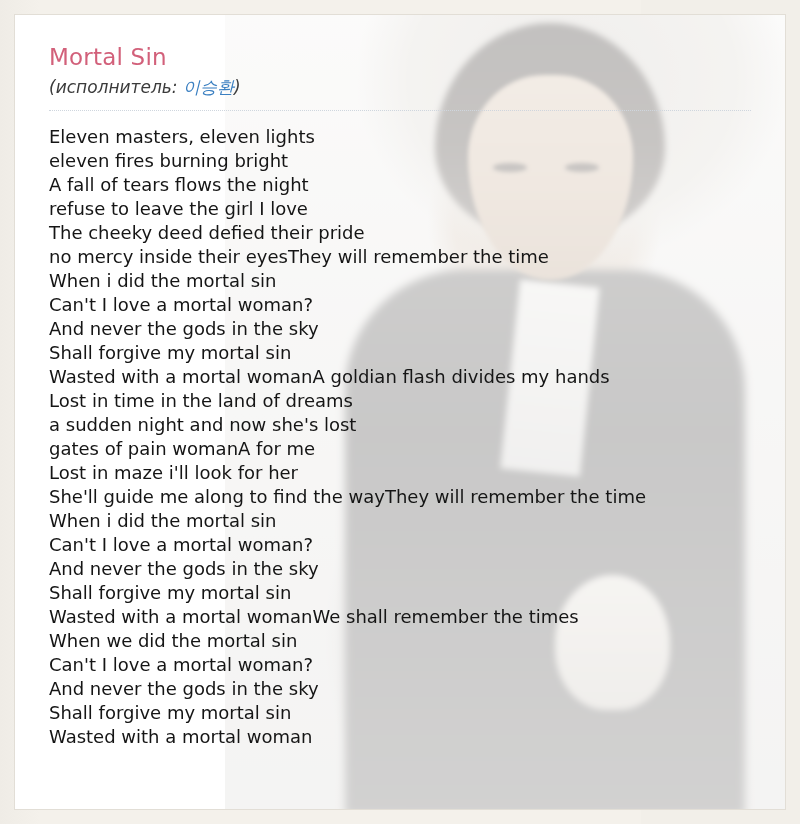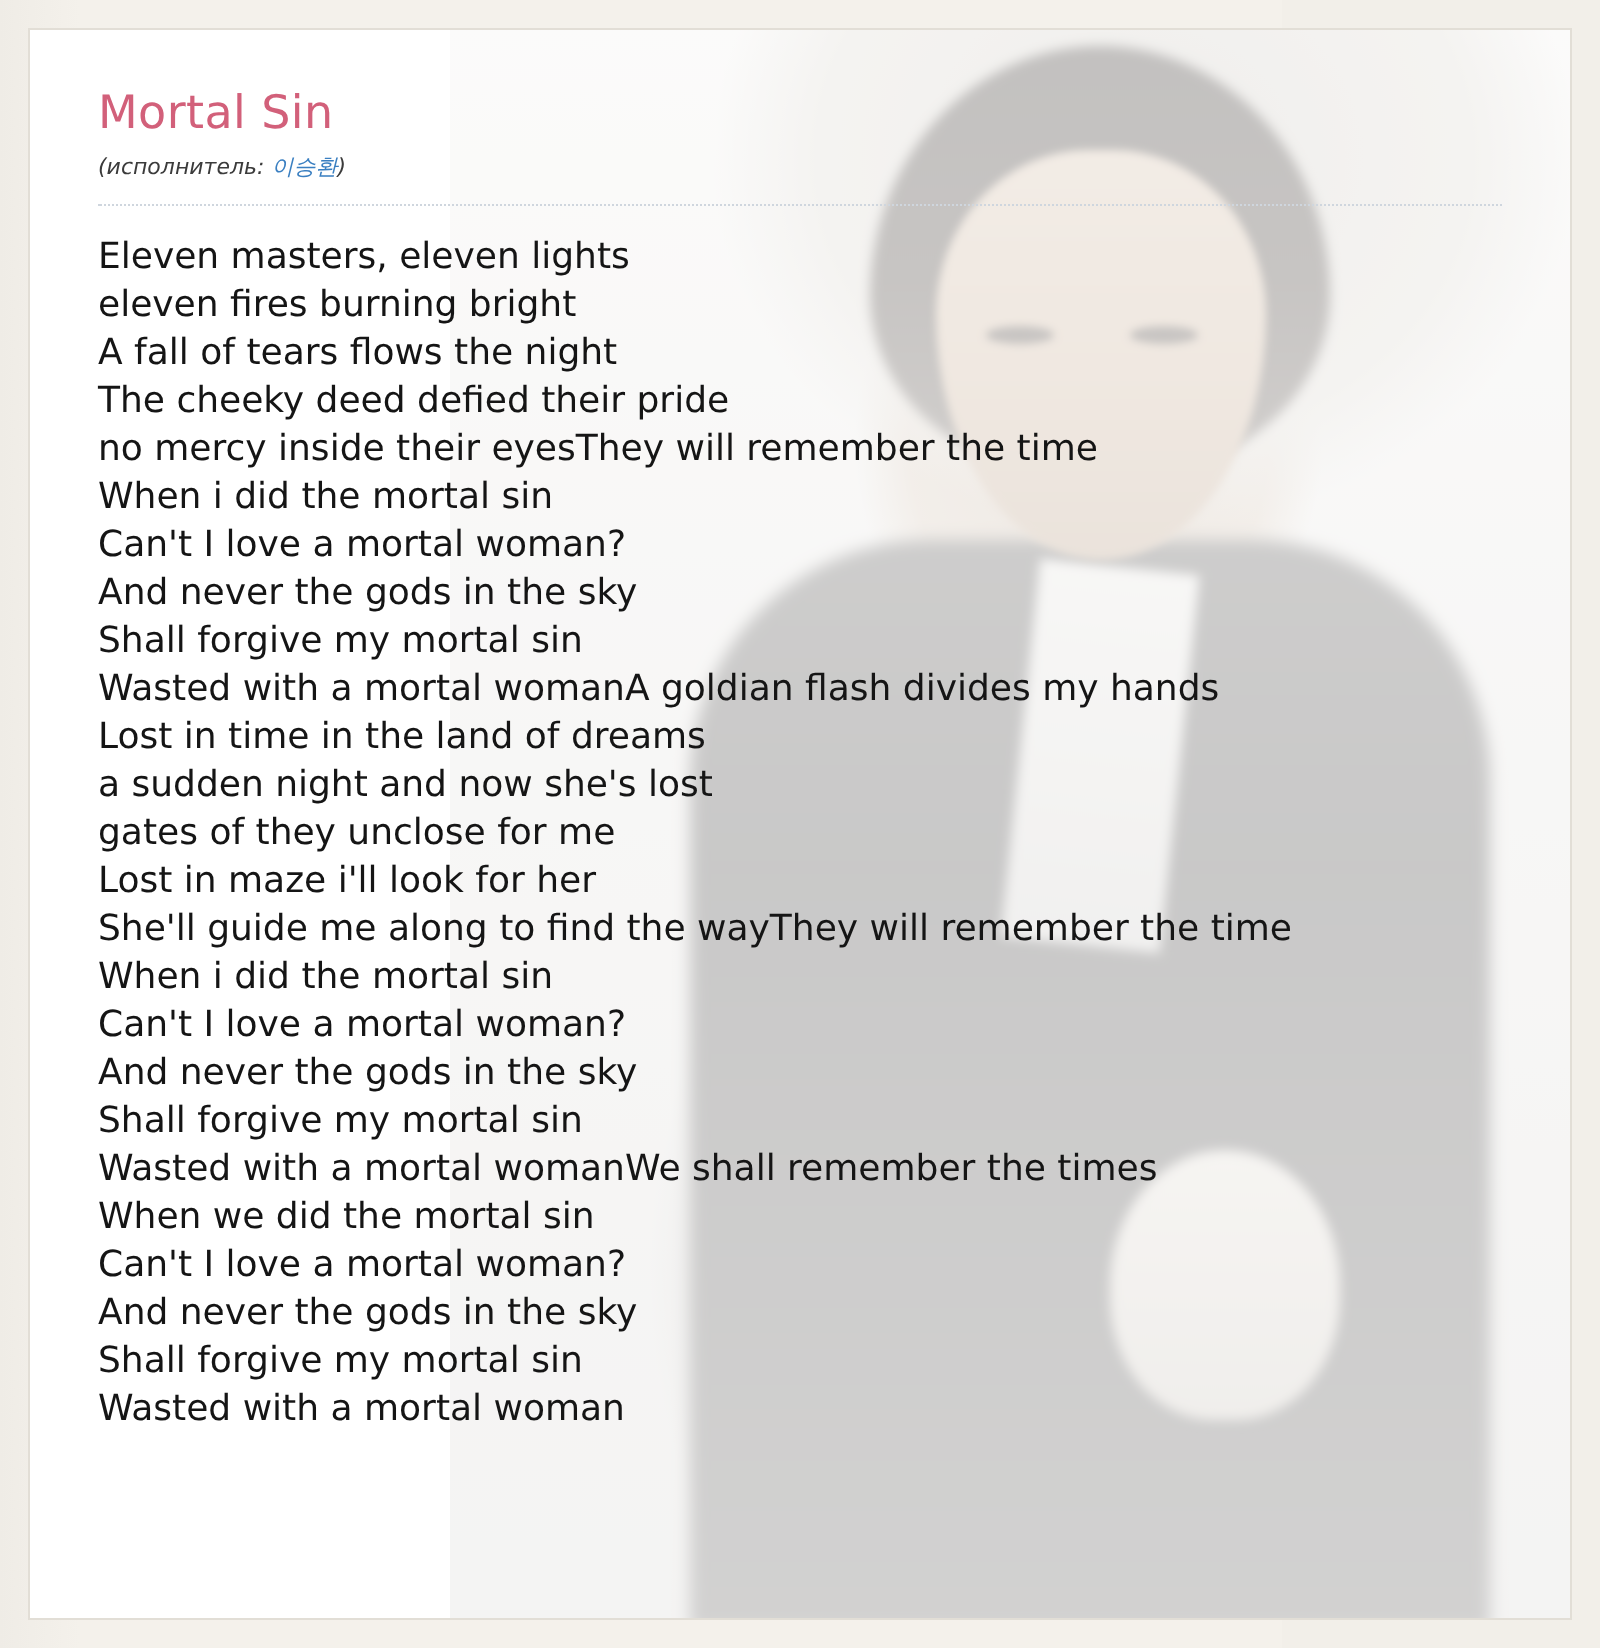--- a/index.html
+++ b/index.html
@@ -121,21 +121,21 @@
   }
   .song-title {
     font-size: 23px;
     color: #d2607a;
     font-weight: normal;
     letter-spacing: 0.2px;
     margin: 0 0 6px 0;
     line-height: 1.1;
   }
   .artist-line {
-    font-size: 11px;
+    font-size: 17px;
     color: #3b3b3b;
     font-style: italic;
     margin: 0;
     padding-bottom: 11px;
     border-bottom: 1px dotted #cfd6de;
   }
   .artist-line .paren { font-style: italic; }
   .artist-link {
     color: #3a7fc1;
     text-decoration: none;
@@ -172,30 +172,31 @@
     <div class="content">
 
       <h1 class="song-title">Mortal Sin</h1>
 
       <div class="artist-line"><span class="paren">(исполнитель: </span><a class="artist-link" href="#">이승환</a><span class="paren">)</span></div>
 
       <div class="lyrics">
         <div class="line">Eleven masters, eleven lights</div>
         <div class="line">eleven fires burning bright</div>
         <div class="line">A fall of tears flows the night</div>
+        <div class="line">refuse to leave the girl I love</div>
         <div class="line">The cheeky deed defied their pride</div>
         <div class="line">no mercy inside their eyesThey will remember the time</div>
         <div class="line">When i did the mortal sin</div>
         <div class="line">Can't I love a mortal woman?</div>
         <div class="line">And never the gods in the sky</div>
         <div class="line">Shall forgive my mortal sin</div>
         <div class="line">Wasted with a mortal womanA goldian flash divides my hands</div>
         <div class="line">Lost in time in the land of dreams</div>
         <div class="line">a sudden night and now she's lost</div>
-        <div class="line">gates of they unclose for me</div>
+        <div class="line">gates of pain womanA for me</div>
         <div class="line">Lost in maze i'll look for her</div>
         <div class="line">She'll guide me along to find the wayThey will remember the time</div>
         <div class="line">When i did the mortal sin</div>
         <div class="line">Can't I love a mortal woman?</div>
         <div class="line">And never the gods in the sky</div>
         <div class="line">Shall forgive my mortal sin</div>
         <div class="line">Wasted with a mortal womanWe shall remember the times</div>
         <div class="line">When we did the mortal sin</div>
         <div class="line">Can't I love a mortal woman?</div>
         <div class="line">And never the gods in the sky</div>

